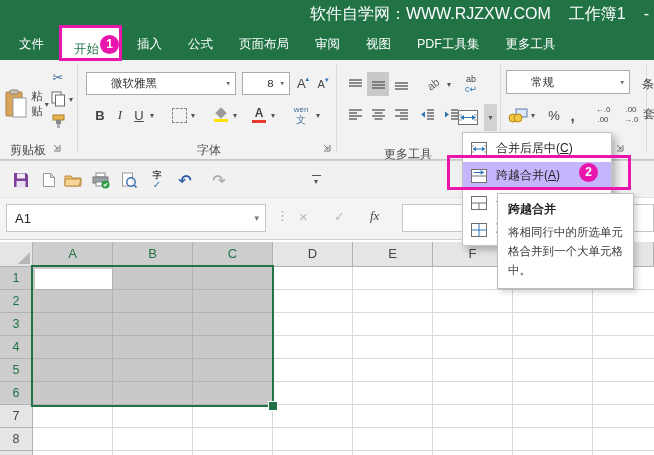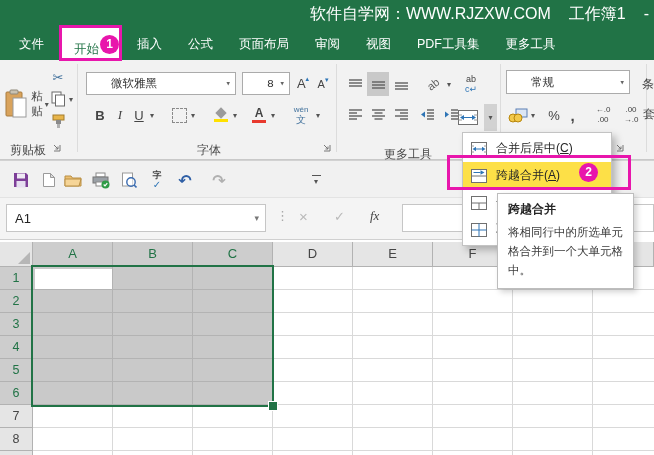--- a/index.html
+++ b/index.html
@@ -58,21 +58,21 @@
   .selarea{position:absolute;left:33px;top:27px;width:240px;height:139px;background:#c9c9c9;
      background-image:repeating-linear-gradient(to right,transparent 0 79px,#b3b3b3 79px 80px),
                       repeating-linear-gradient(to bottom,transparent 0 22px,#b3b3b3 22px 23px);}
   .activecell{position:absolute;left:35px;top:29px;width:77px;height:20px;background:#fff;}
   .selborder{position:absolute;left:31px;top:25px;width:243px;height:142px;border:2px solid #217346;box-sizing:border-box;}
   .handle{position:absolute;left:268px;top:161px;width:8px;height:8px;background:#217346;border:1px solid #fff;box-sizing:content-box;}
   
   .menu{left:462px;top:132px;width:150px;height:114px;background:#fff;border:1px solid #c3c3c3;
         box-shadow:4px 4px 7px rgba(0,0,0,.25);box-sizing:border-box;z-index:20;padding-top:2px;}
   .mitem{height:27px;display:flex;align-items:center;gap:9px;padding-left:8px;font-size:12px;color:#262626;white-space:nowrap;}
-  .mitem.hl{background:#fde047;}
+  .mitem.hl{background:#c4b5fd;}
   .mkey{text-decoration:underline;}
   .annobox2{left:447px;top:155px;width:184px;height:35px;border:3px solid #e816ac;box-sizing:border-box;z-index:22;}
   .badge.b2{left:579px;top:163px;z-index:23;}
   
   .tip{left:497px;top:193px;width:137px;background:#fff;border:1px solid #bdbdbd;box-sizing:border-box;
        box-shadow:3px 3px 6px rgba(0,0,0,.18);z-index:30;padding:7px 8px 8px 10px;}
   .tip .t{font-weight:bold;font-size:12px;color:#262626;margin-bottom:5px;}
   .tip .b{font-size:11.5px;line-height:19px;color:#3c3c3c;word-break:break-all;}
   .bigU{text-decoration:underline;}
   svg{display:block;}

